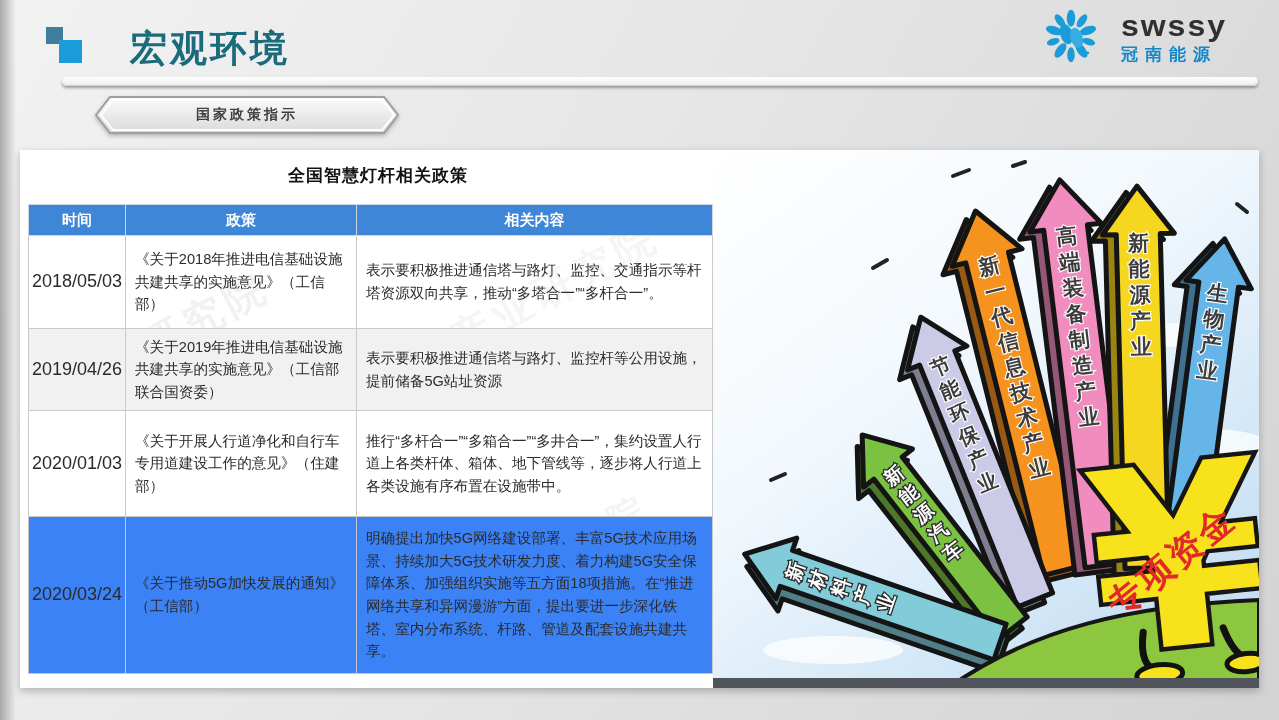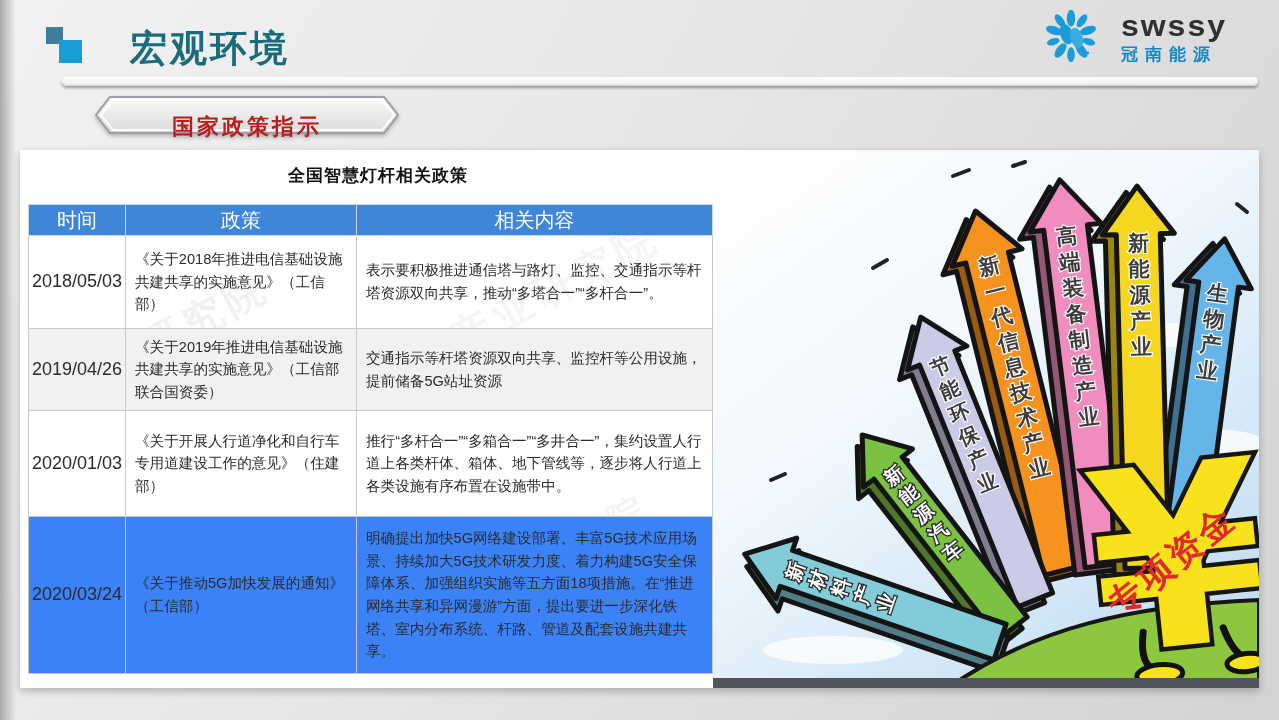--- a/index.html
+++ b/index.html
@@ -17,29 +17,29 @@
     color:#1A6B7B;letter-spacing:3px;}
   .divider{position:absolute;left:62px;top:77px;width:1196px;height:9px;border-radius:5px;
     background:linear-gradient(#ffffff,#ececec);box-shadow:0 2px 3px rgba(0,0,0,.35), inset 0 -1px 1px #cfcfcf;}
   
   .logo{position:absolute;right:52px;top:6px;display:flex;align-items:center;gap:20px;}
   .logo-text{display:flex;flex-direction:column;line-height:1;}
   .logo-word{font-size:32px;font-weight:bold;color:#303030;letter-spacing:2px;transform:scaleY(.95);}
   .logo-sub{font-size:17px;font-weight:bold;color:#1488C8;letter-spacing:7px;margin-top:4px;}
   
   .banner{position:absolute;left:94px;top:95px;width:306px;height:40px;filter:drop-shadow(0 2px 2px rgba(0,0,0,.25));}
-  .banner-label{position:absolute;left:0;top:12px;width:306px;height:40px;display:flex;
-    align-items:center;justify-content:center;font-size:22px;font-weight:bold;color:#b91c1c;letter-spacing:3px;}
+  .banner-label{position:absolute;left:0;top:0;width:306px;height:40px;display:flex;
+    align-items:center;justify-content:center;font-size:14px;font-weight:bold;color:#404040;letter-spacing:3px;}
   
   .panel{position:absolute;left:20px;top:150px;width:1239px;height:538px;background:#ffffff;
     box-shadow:0 3px 8px rgba(0,0,0,.25);}
   .tbl-title{position:absolute;left:16px;top:14px;width:684px;text-align:center;
     font-family:"Liberation Serif",serif;font-size:17px;font-weight:bold;color:#111;letter-spacing:1px;}
   table.policy{position:absolute;left:8px;top:54px;width:684px;border-collapse:collapse;table-layout:fixed;}
-  table.policy th{background:var(--hdr,#3E86D8);color:#fff;font-size:20px;font-weight:normal;
+  table.policy th{background:var(--hdr,#3E86D8);color:#fff;font-size:15px;font-weight:bold;
     height:28px;border:1px solid #cfd6df;}
   table.policy td{border:1px solid #c9c9c9;font-size:14.6px;color:#2b2b2b;line-height:1.55;
     padding:4px 9px;vertical-align:middle;}
   table.policy td.date{text-align:center;font-size:18px;padding:4px 2px;}
   tr.r1 td{height:84px;} tr.r2 td{height:73px;background:#f1f1f1;}
   tr.r3 td{height:97px;} tr.r4 td{height:148px;background:#3b82f6;}
   .wm{position:absolute;font-size:40px;font-weight:bold;color:rgba(140,122,110,.10);
     transform:rotate(-28deg);pointer-events:none;white-space:nowrap;letter-spacing:6px;}
   .illus{position:absolute;left:693px;top:0;width:546px;height:538px;}
 </style>
@@ -134,21 +134,21 @@
       <th>相关内容</th>
     </tr>
     <tr class="r1">
       <td class="date">2018/05/03</td>
       <td>《关于2018年推进电信基础设施共建共享的实施意见》（工信部）</td>
       <td>表示要积极推进通信塔与路灯、监控、交通指示等杆塔资源双向共享，推动“多塔合一”“多杆合一”。</td>
     </tr>
     <tr class="r2">
       <td class="date">2019/04/26</td>
       <td>《关于2019年推进电信基础设施共建共享的实施意见》（工信部联合国资委）</td>
-      <td>交通指示等杆塔资源双向共享、监控杆等公用设施，提前储备5G站址资源</td>
+      <td>表示要积极推进通信塔与路灯、监控杆等公用设施，提前储备5G站址资源</td>
     </tr>
     <tr class="r3">
       <td class="date">2020/01/03</td>
       <td>《关于开展人行道净化和自行车专用道建设工作的意见》（住建部）</td>
       <td>推行“多杆合一”“多箱合一”“多井合一”，集约设置人行道上各类杆体、箱体、地下管线等，逐步将人行道上各类设施有序布置在设施带中。</td>
     </tr>
     <tr class="r4">
       <td class="date">2020/03/24</td>
       <td>《关于推动5G加快发展的通知》（工信部）</td>
       <td>明确提出加快5G网络建设部署、丰富5G技术应用场景、持续加大5G技术研发力度、着力构建5G安全保障体系、加强组织实施等五方面18项措施。在“推进网络共享和异网漫游”方面，提出要进一步深化铁塔、室内分布系统、杆路、管道及配套设施共建共享。</td>

